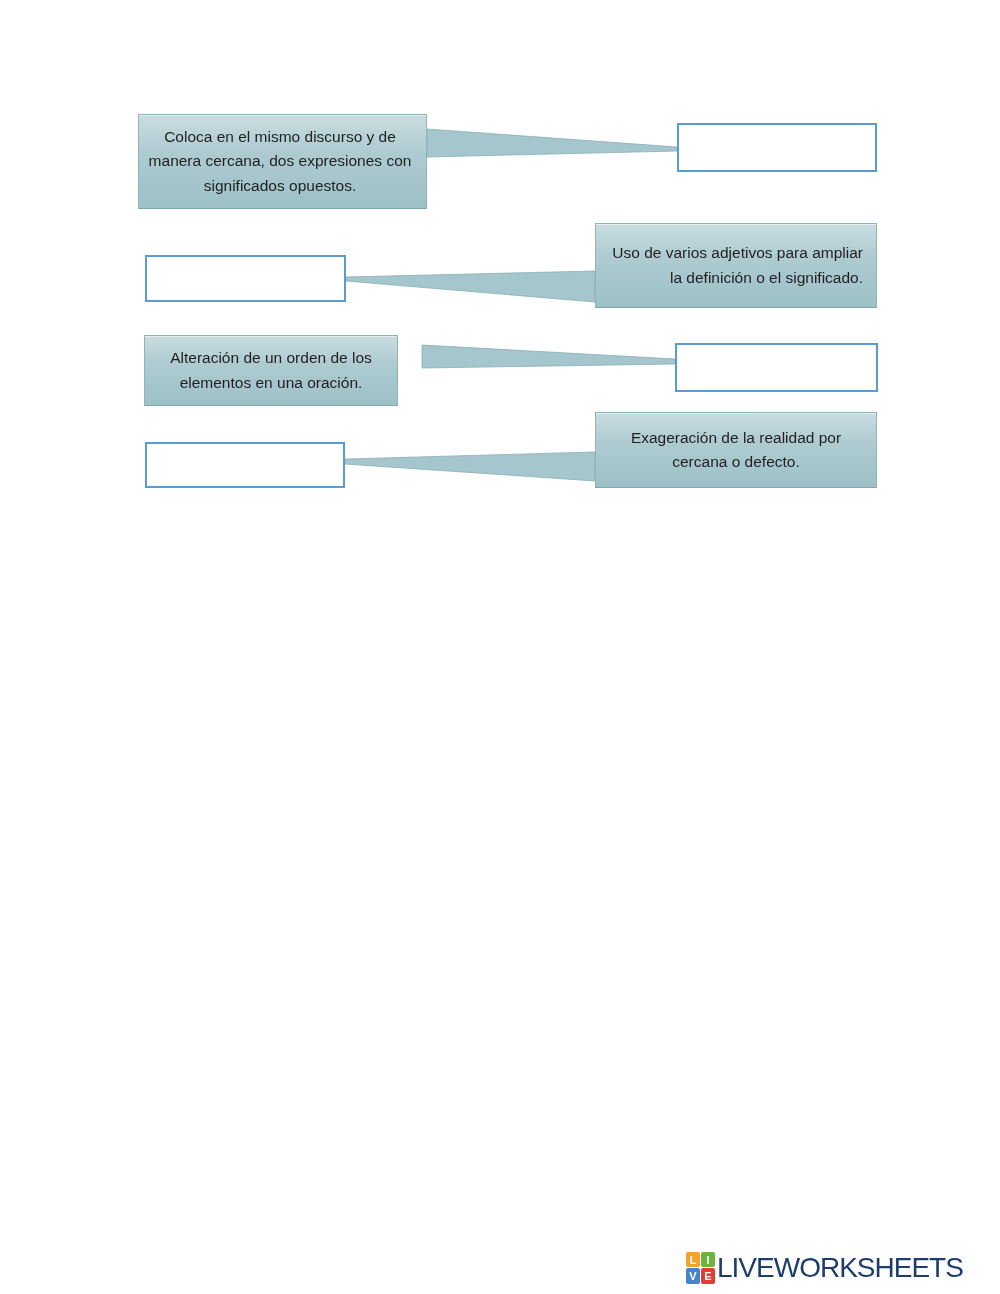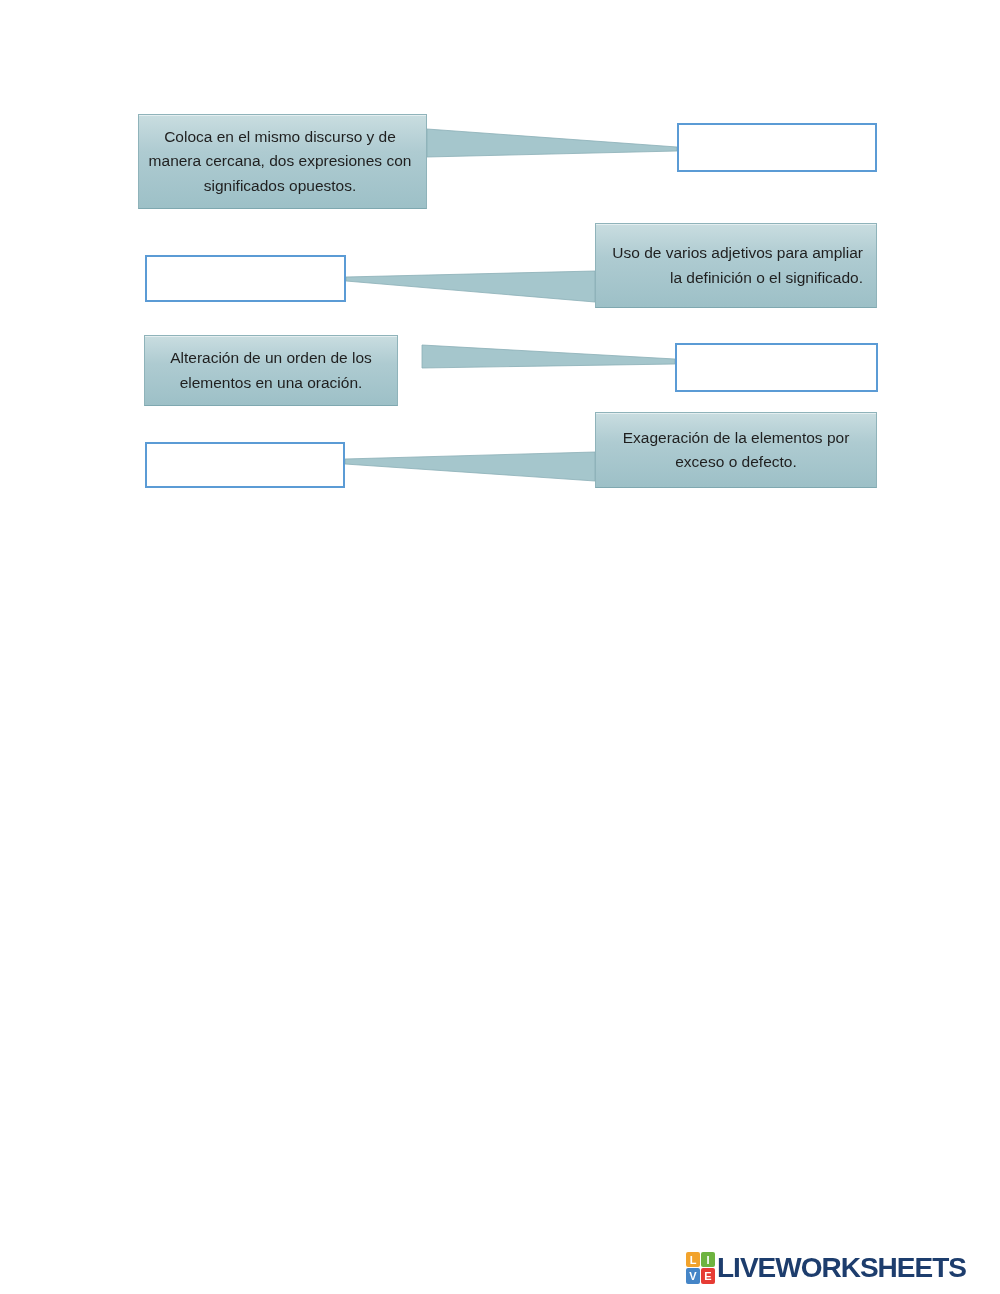--- a/index.html
+++ b/index.html
@@ -72,21 +72,21 @@
     align-items: center;
     justify-content: center;
     color: #ffffff;
     font-size: 11px;
     font-weight: bold;
     border-radius: 2px;
   }
   .logo-word {
     color: #1d3d6d;
     font-size: 28px;
-    font-weight: bold;
+    font-weight: normal;
     letter-spacing: -1px;
     white-space: nowrap;
   }
 </style>
 </head>
 <body>
 
 <div class="page">
 
   <svg class="connector-layer">
@@ -110,21 +110,21 @@
 
   <div class="callout" id="callout-3">
     <span>Alteración de un orden de los elementos en una oración.</span>
   </div>
 
   <div class="answer" id="answer-3"></div>
 
   <div class="answer" id="answer-4"></div>
 
   <div class="callout" id="callout-4">
-    <span>Exageración de la elementos por exceso o defecto.</span>
+    <span>Exageración de la realidad por cercana o defecto.</span>
   </div>
 
   <div class="footer-logo">
     <div class="logo-grid">
       <div class="logo-tile" style="background-color: rgb(242, 163, 44);">L</div>
       <div class="logo-tile" style="background-color: rgb(109, 179, 63);">I</div>
       <div class="logo-tile" style="background-color: rgb(69, 133, 199);">V</div>
       <div class="logo-tile" style="background-color: rgb(230, 59, 52);">E</div>
     </div>
     <div class="logo-word">LIVEWORKSHEETS</div>

